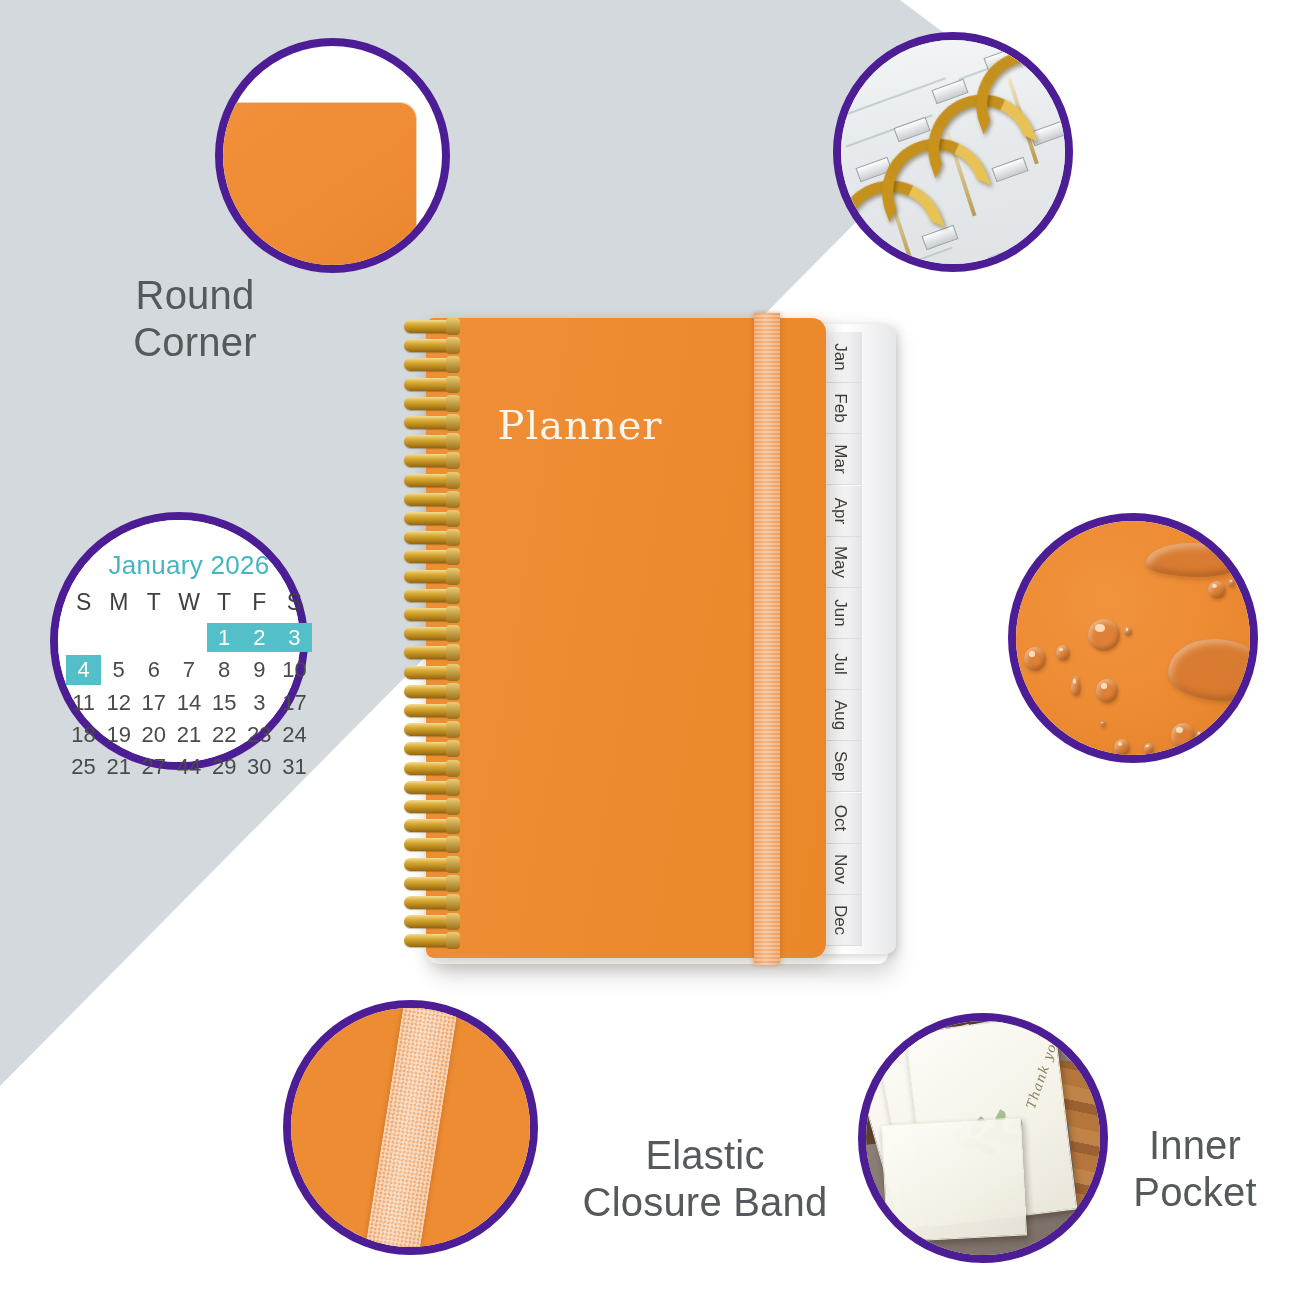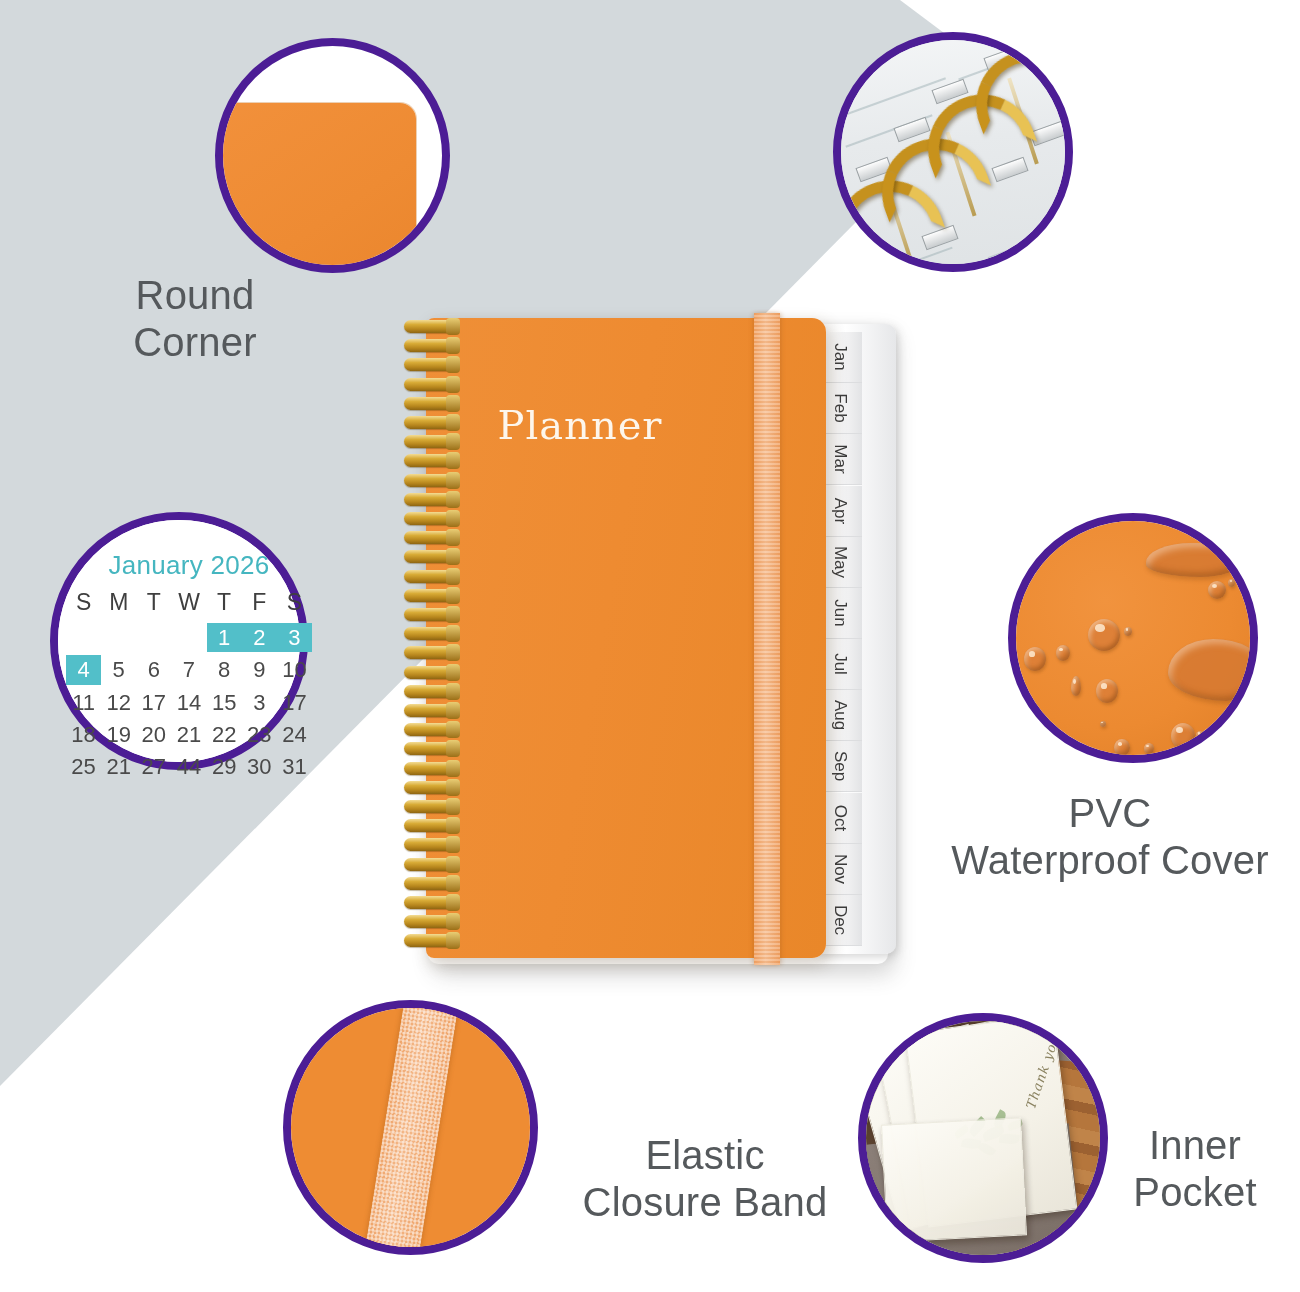--- a/index.html
+++ b/index.html
@@ -413,22 +413,20 @@
       <div class="drop" style="left:192px;top:60px;width:18px;height:18px;"></div>
       <div class="drop" style="left:155px;top:202px;width:24px;height:26px;"></div>
       <div class="drop" style="left:98px;top:218px;width:16px;height:17px;"></div>
       <div class="drop" style="left:128px;top:222px;width:10px;height:11px;"></div>
       <div class="drop" style="left:108px;top:106px;width:8px;height:9px;"></div>
       <div class="drop" style="left:212px;top:58px;width:7px;height:8px;"></div>
       <div class="drop" style="left:84px;top:200px;width:6px;height:6px;"></div>
       <div class="drop" style="left:180px;top:210px;width:8px;height:9px;"></div>
     </div>
   </div>
-  <div class="label center" style="left:920px;top:790px;width:380px;">PVC
-Waterproof Cover</div>
 
   <div class="circle" id="c-elastic">
     <div class="elasticbg">
       <div class="elastic-strip"></div>
     </div>
   </div>
   <div class="label center" style="left:545px;top:1132px;width:320px;">Elastic
 Closure Band</div>
 
   <div class="circle" id="c-pocket">

